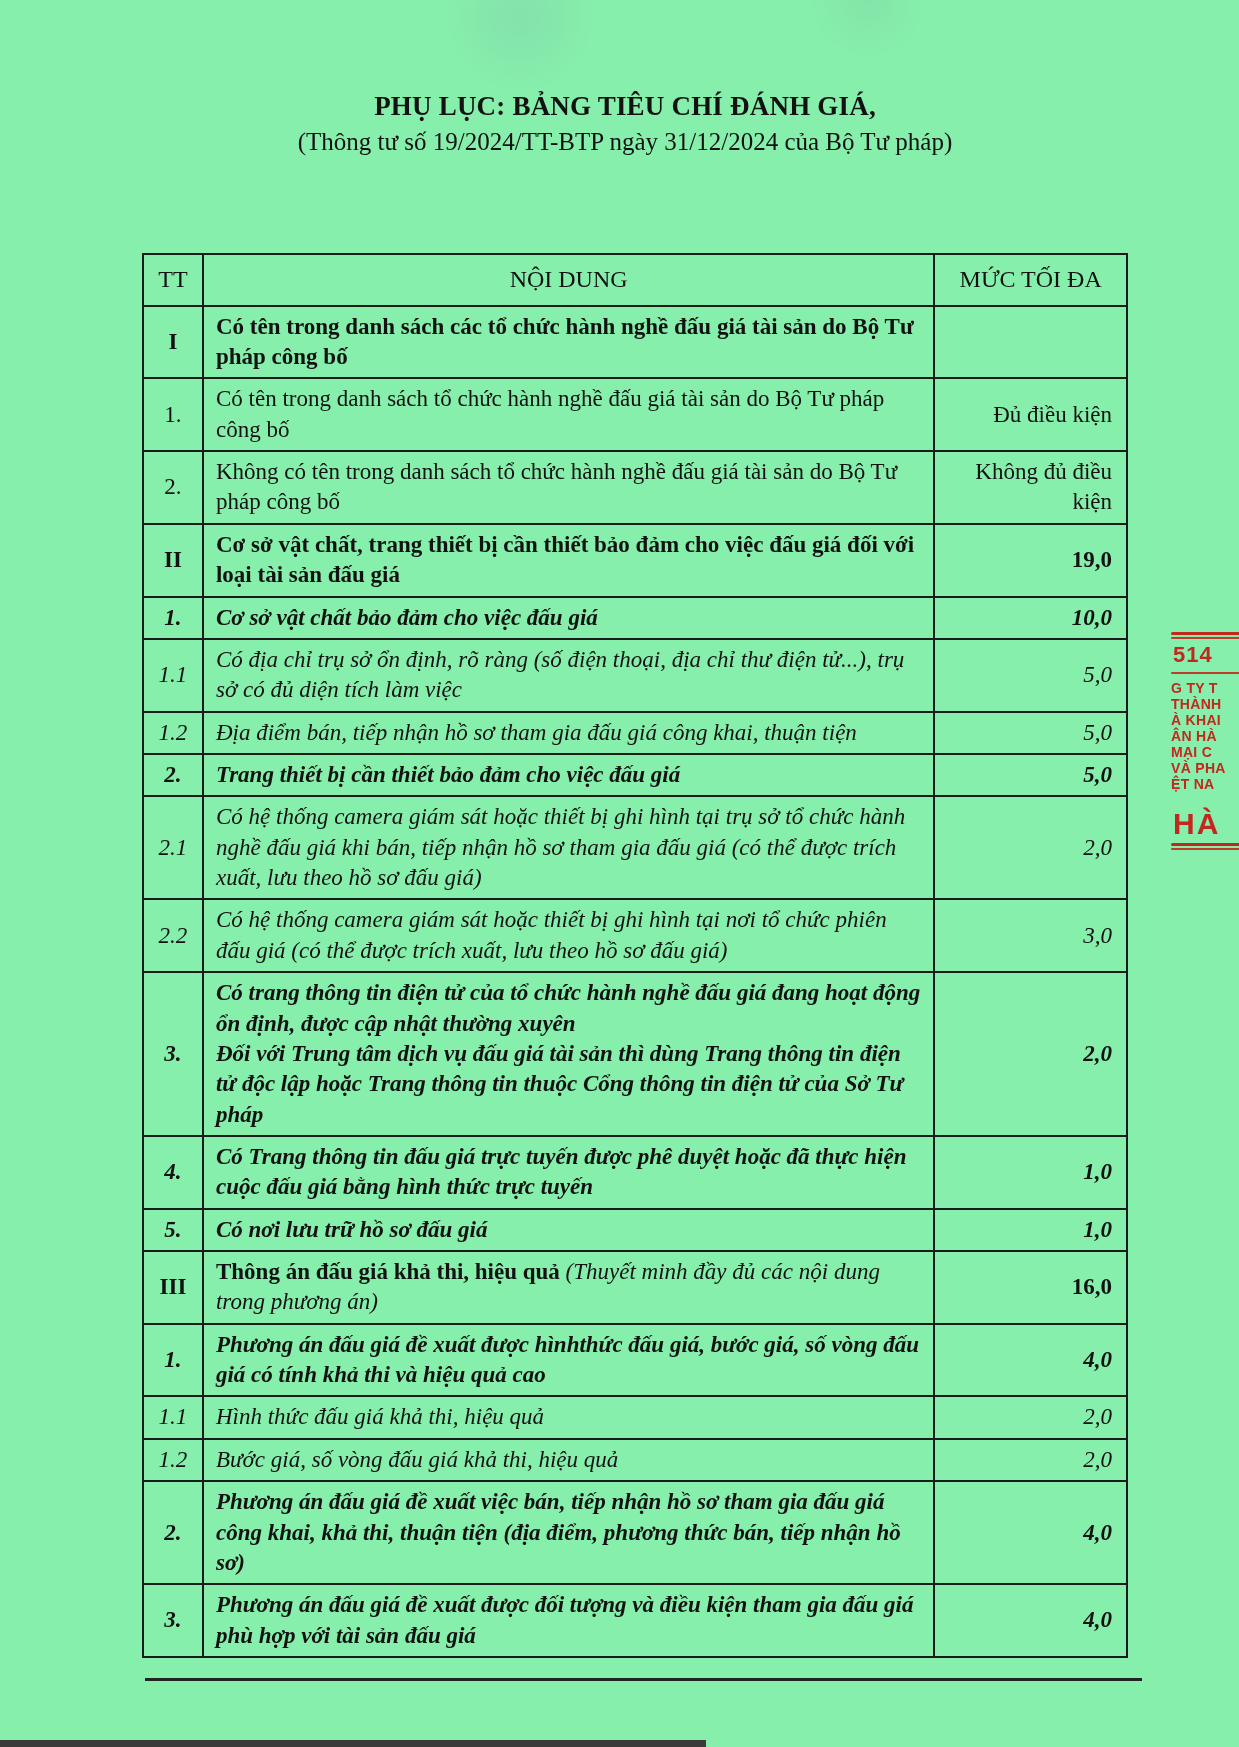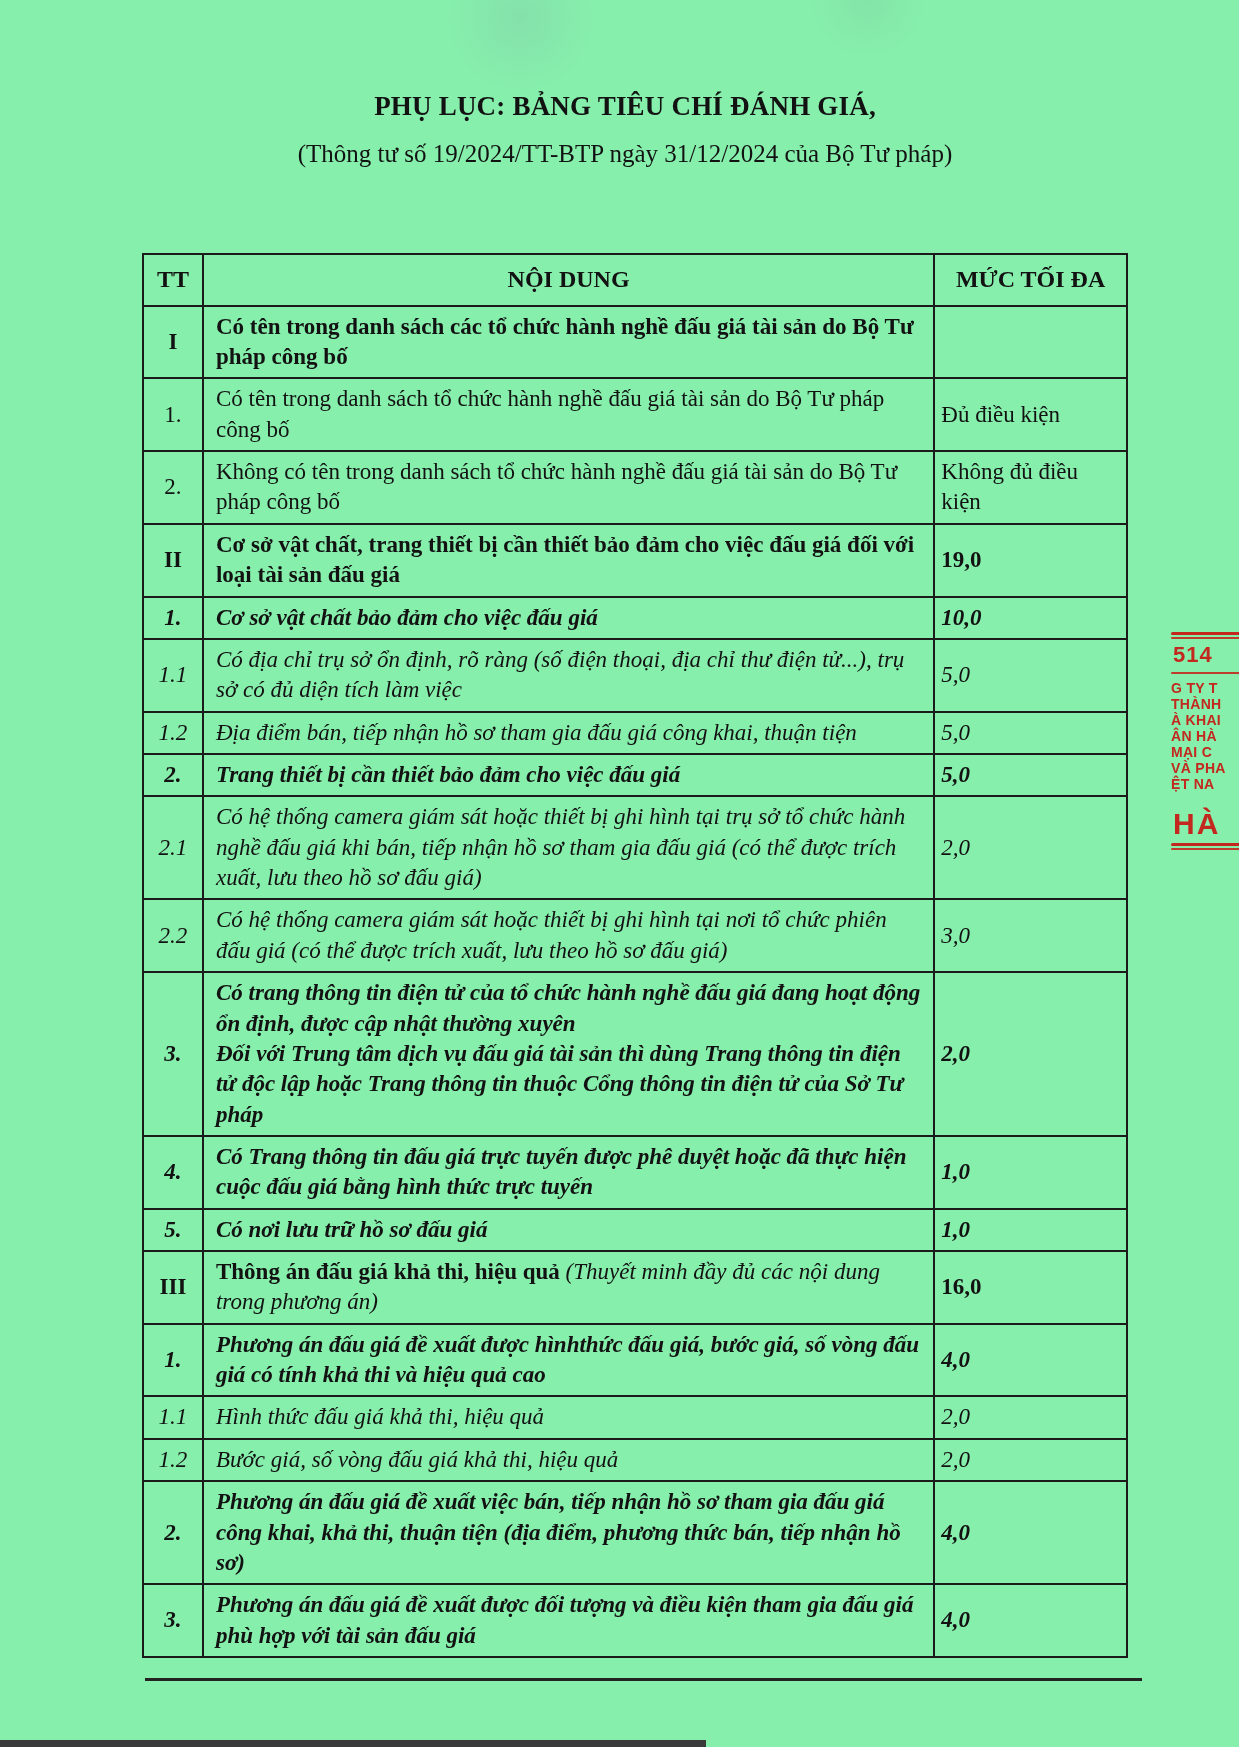--- a/index.html
+++ b/index.html
@@ -15,37 +15,37 @@
   .page::before{
     content:""; position:absolute; inset:0;
     background:
       radial-gradient(circle at 42% 1%, rgba(120,120,160,.12), transparent 4%),
       radial-gradient(circle at 70% 0%, rgba(100,100,120,.08), transparent 3%);
     pointer-events:none;
   }
 
   .title-block { position:absolute; left:120px; top:86px; width:1010px; text-align:center; }
   .title-line  { font-weight:bold; font-size:27px; line-height:1.55; letter-spacing:.2px; }
-  .subtitle    { font-size:25px; margin-top:12px;text-align:center; }
+  .subtitle    { font-size:25px; margin-top:0;text-align:center; }
 
   table.criteria {
     position:absolute; left:142px; top:253px;
     width:986px; border-collapse:collapse;
     background:transparent;
   }
   .criteria th, .criteria td {
     border:2px solid #1b1b1b;
     padding:5px 12px;
     font-size:23px;
     line-height:1.32;
     vertical-align:middle;
   }
-  .criteria th { text-align:center; font-weight:bold; font-size:24px; padding:9px 10px; }
+  .criteria th { text-align:center; font-weight:normal; font-size:24px; padding:9px 10px; }
   td.tt    { text-align:center; padding-left:4px; padding-right:4px; }
-  td.score { text-align:left; padding-left:6px; padding-right:14px; }
+  td.score { text-align:right; padding-left:6px; padding-right:14px; }
   td.content { text-align:left; }
   tr.row-section   td { font-weight:bold; font-style:normal; }
   tr.row-plain     td { font-weight:normal; font-style:normal; }
   tr.row-italic    td { font-weight:normal; font-style:italic; }
   tr.row-bolditalic td { font-weight:bold; font-style:italic; }
   .suffix-italic { font-style:italic; font-weight:normal; }
   .para + .para { margin-top:0; }
 
   
   .stamp {

